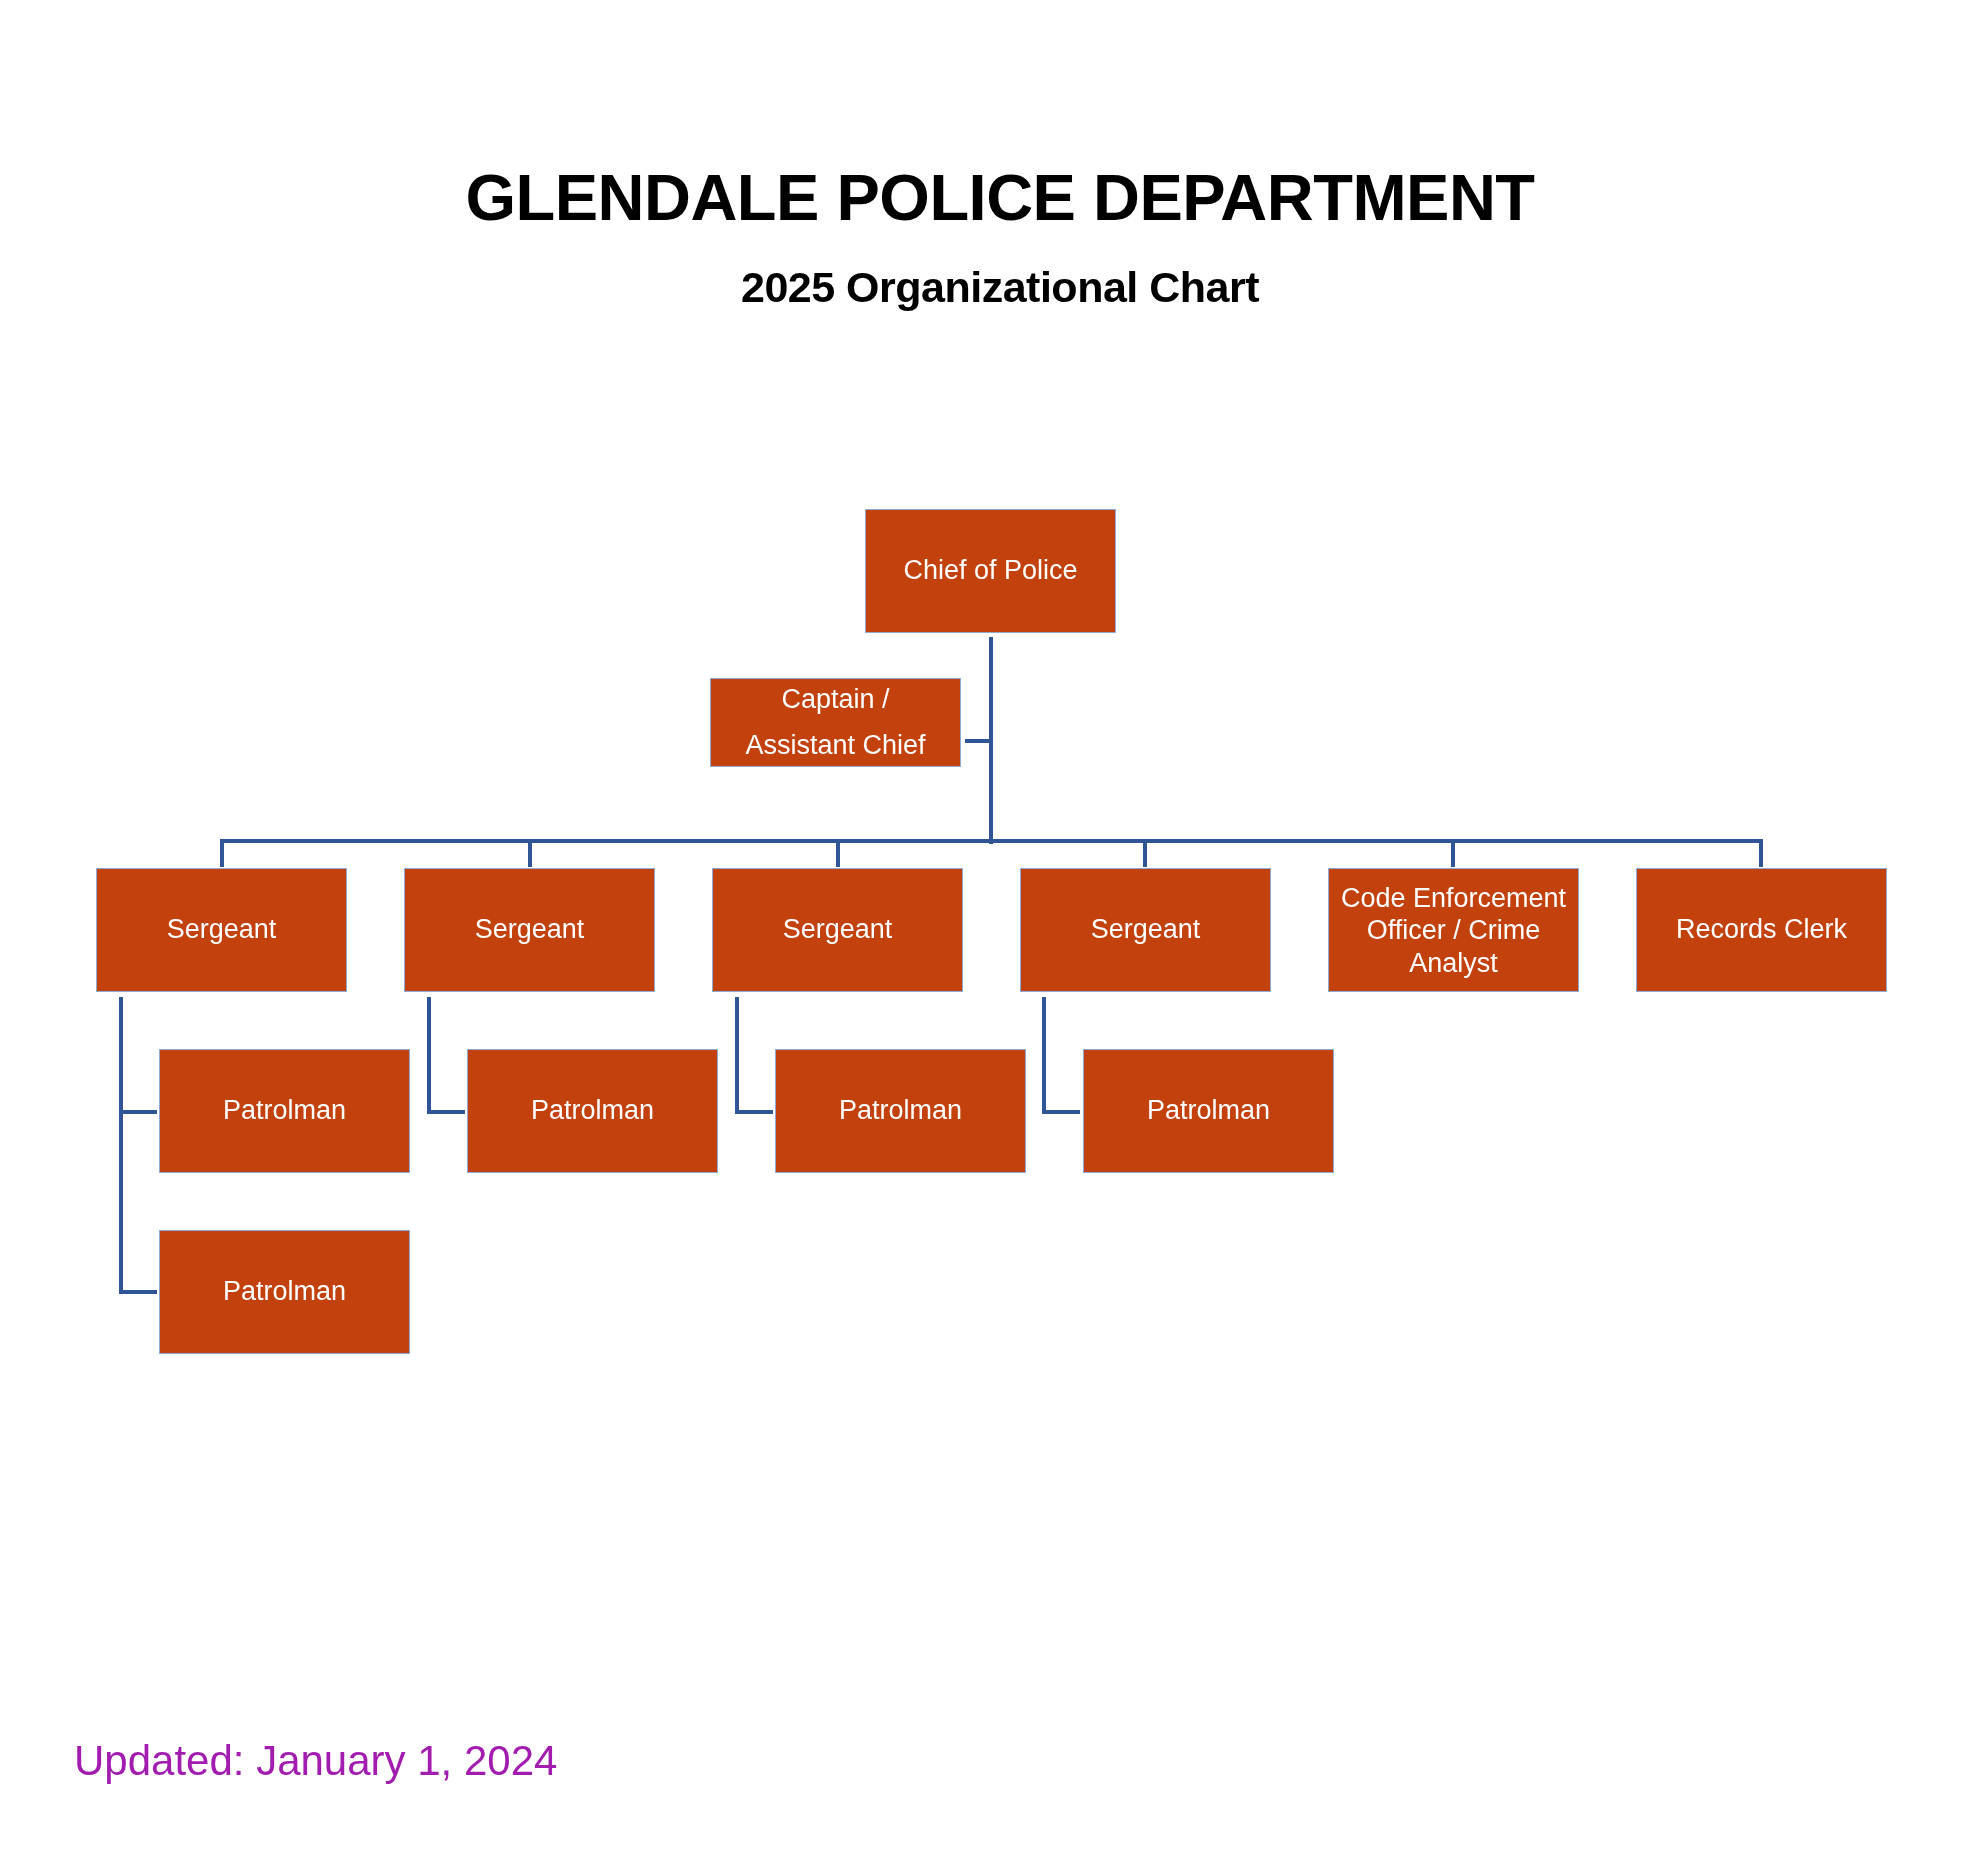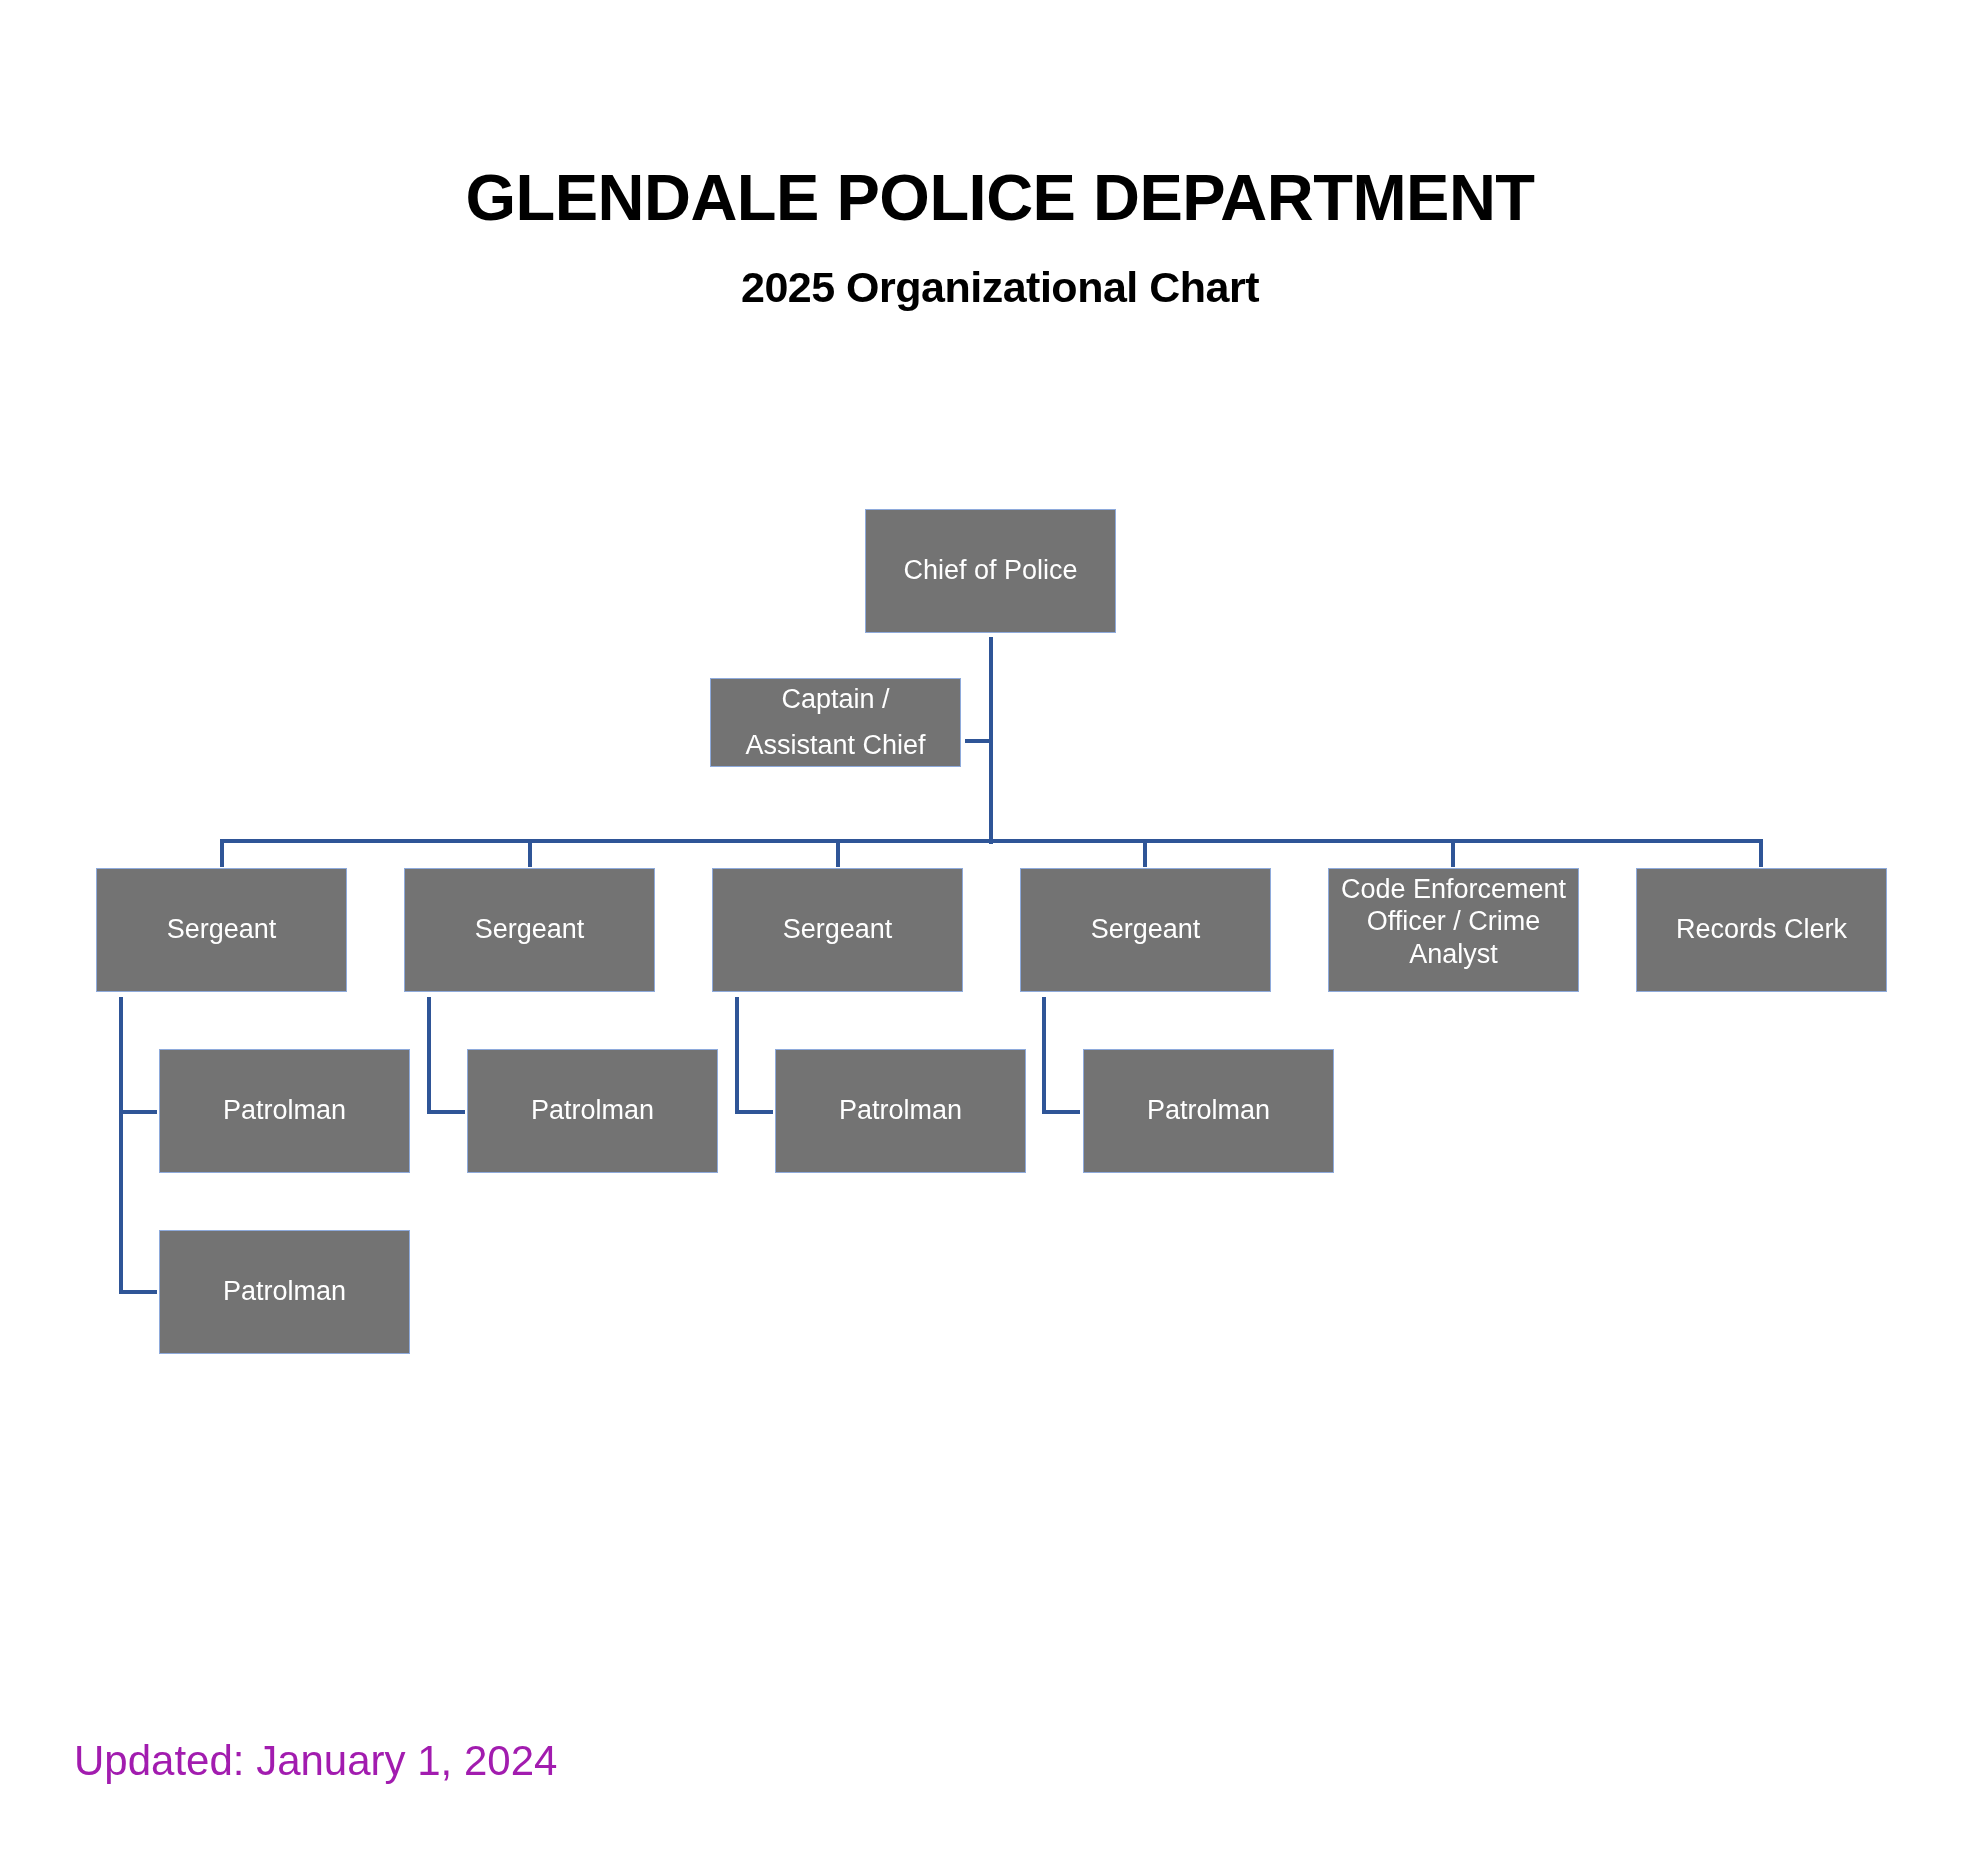--- a/index.html
+++ b/index.html
@@ -2,21 +2,21 @@
 <html><head>
   <meta charset="utf-8">
   <style>
     html, body { margin: 0; padding: 0; background: #ffffff; }
     body { width: 1980px; height: 1863px; position: relative; overflow: hidden; font-family: "Liberation Sans", "DejaVu Sans", sans-serif; }
     .title { position: absolute; left: 0; width: 1980px; text-align: center; color: #000; font-weight: bold; margin: 10px; }
     .title.main { top: 150px; font-size: 65px; letter-spacing: -0.5px; }
     .title.sub { top: 253px; font-size: 43px; letter-spacing: -0.5px; }
     .box {
       position: absolute;
-      background: #737373;
+      background: #c2410c;
       color: #ffffff;
       display: flex; align-items: center; justify-content: center;
       text-align: center;
       font-size: 27px;
       line-height: 1.25;
       box-sizing: border-box;
       padding: 0 6px;
       border: 1px solid #8eaadb;
     }
     .box span { white-space: pre-line; }
@@ -67,21 +67,21 @@
   </div>
   <div class="box" style="left:404px; top:868px; width:251px; height:124px;">
     <span>Sergeant</span>
   </div>
   <div class="box" style="left:712px; top:868px; width:251px; height:124px;">
     <span>Sergeant</span>
   </div>
   <div class="box" style="left:1020px; top:868px; width:251px; height:124px;">
     <span>Sergeant</span>
   </div>
-  <div class="box" style="left:1328px; top:868px; width:251px; height:124px; line-height:1.2; align-items:flex-start; padding-top:4px;">
+  <div class="box" style="left:1328px; top:868px; width:251px; height:124px; line-height:1.2; align-items:flex-start; padding-top:13px;">
     <span>Code Enforcement
 Officer / Crime
 Analyst</span>
   </div>
   <div class="box" style="left:1636px; top:868px; width:251px; height:124px;">
     <span>Records Clerk</span>
   </div>
 
   <div class="box" style="left:159px; top:1049px; width:251px; height:124px;">
     <span>Patrolman</span>

